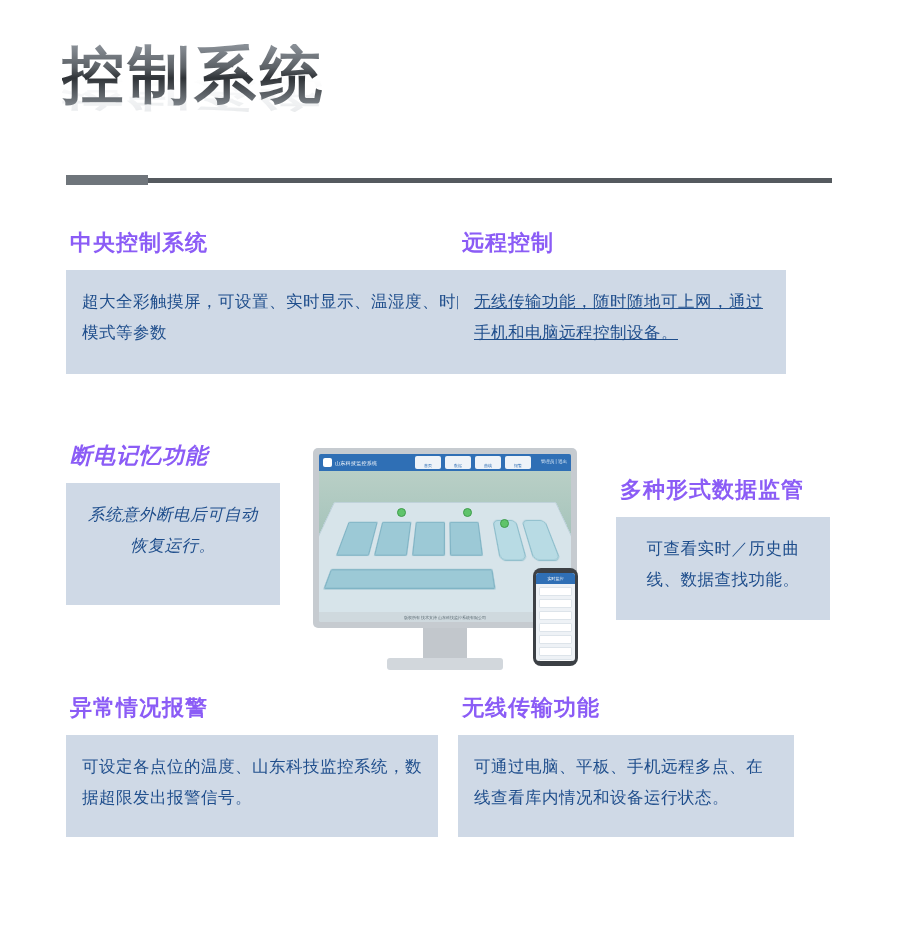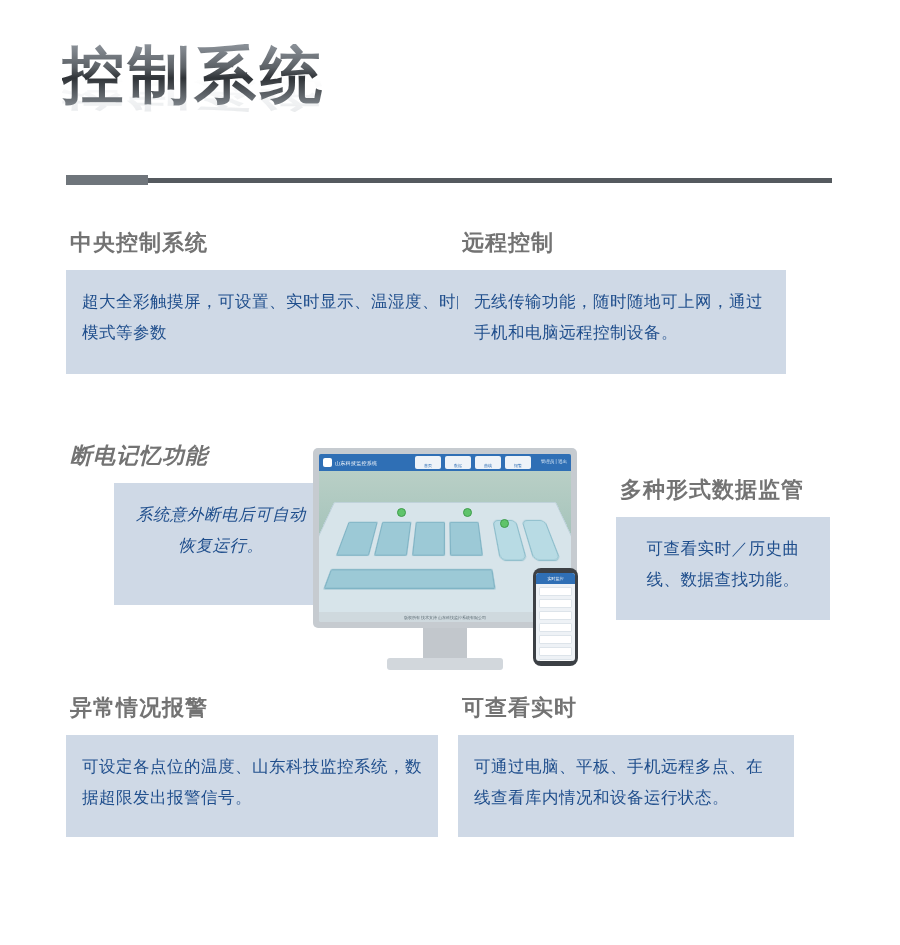--- a/index.html
+++ b/index.html
@@ -73,21 +73,21 @@
     background: #6f757b;
   }
 
   
   .feature {
     position: absolute;
   }
   .feature-title {
     font-size: 22px;
     font-weight: bold;
-    color: #737373;
+    color: #8b5cf6;
     line-height: 1.2;
     letter-spacing: 1px;
     margin: 0 0 14px 4px;
     white-space: nowrap;
   }
   .feature-body {
     background: #cfd9e6;
     color: #1f4e8c;
     font-size: 16.5px;
     line-height: 1.85;
@@ -97,24 +97,24 @@
   }
   .feature-body.center {
     text-align: center;
   }
 
   
   #f-central   { left: 66px;  top: 230px; width: 372px; }
   #f-central .feature-body { width: 440px; height: 104px; }
 
   #f-remote    { left: 458px; top: 230px; width: 372px; }
-  #f-remote .feature-body { width: 328px; height: 104px; }
+  #f-remote .feature-body { width: 328px; height: 104px; text-decoration: underline; }
 
   #f-memory    { left: 66px;  top: 443px; width: 214px; font-style: italic; }
-  #f-memory .feature-body { width: 214px; height: 122px; margin-left: 48px; }
+  #f-memory .feature-body { width: 214px; height: 122px; }
 
   #f-data      { left: 616px; top: 477px; width: 214px; }
   #f-data .feature-body { width: 214px; height: 103px; }
 
   #f-alarm     { left: 66px;  top: 695px; width: 372px; }
   #f-alarm .feature-body { width: 372px; height: 102px; }
 
   #f-video     { left: 458px; top: 695px; width: 372px; }
   #f-video .feature-body { width: 336px; height: 102px; }
 
@@ -323,21 +323,21 @@
   <h2 class="feature-title">多种形式数据监管</h2>
   <div class="feature-body center">可查看实时／历史曲线、数据查找功能。</div>
 </div>
 
 <div class="feature" id="f-alarm">
   <h2 class="feature-title">异常情况报警</h2>
   <div class="feature-body">可设定各点位的温度、山东科技监控系统，数据超限发出报警信号。</div>
 </div>
 
 <div class="feature" id="f-video">
-  <h2 class="feature-title">可查看实时</h2>
+  <h2 class="feature-title">无线传输功能</h2>
   <div class="feature-body">可通过电脑、平板、手机远程多点、在线查看库内情况和设备运行状态。</div>
 </div>
 
 <div class="device-area">
 
   <div class="monitor">
     <div class="screen">
 
       <div class="scr-topbar">
         <span class="scr-logo"></span>

